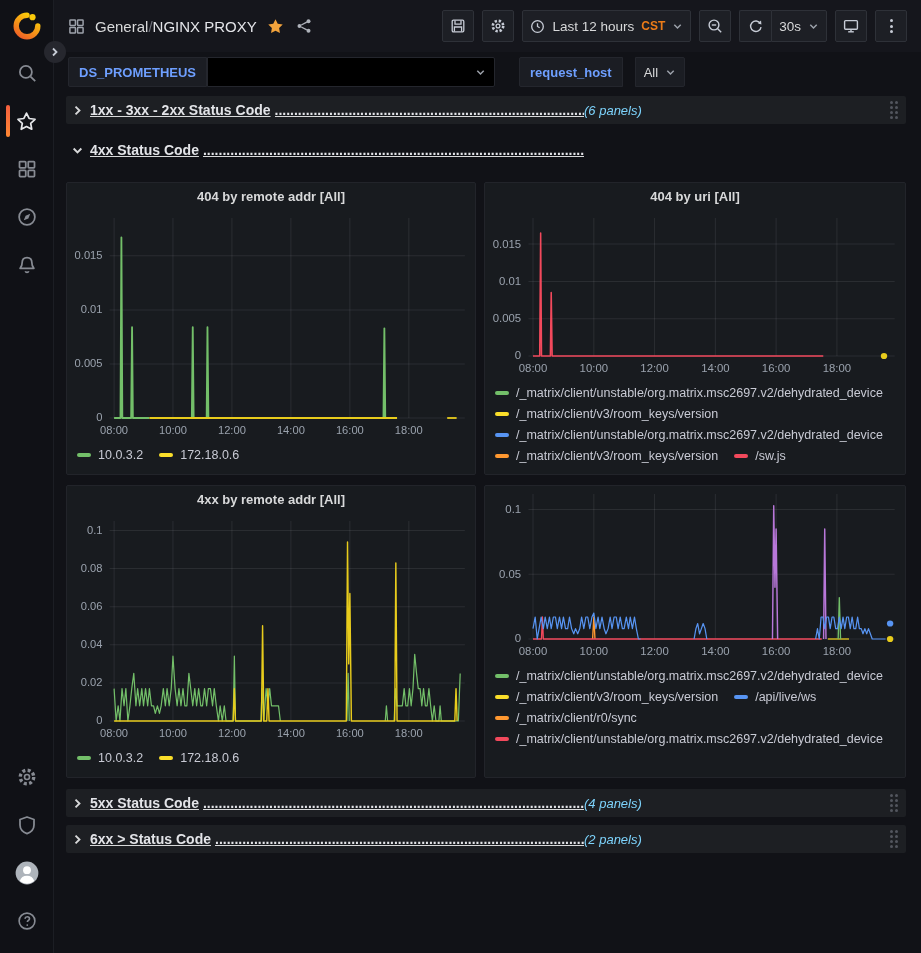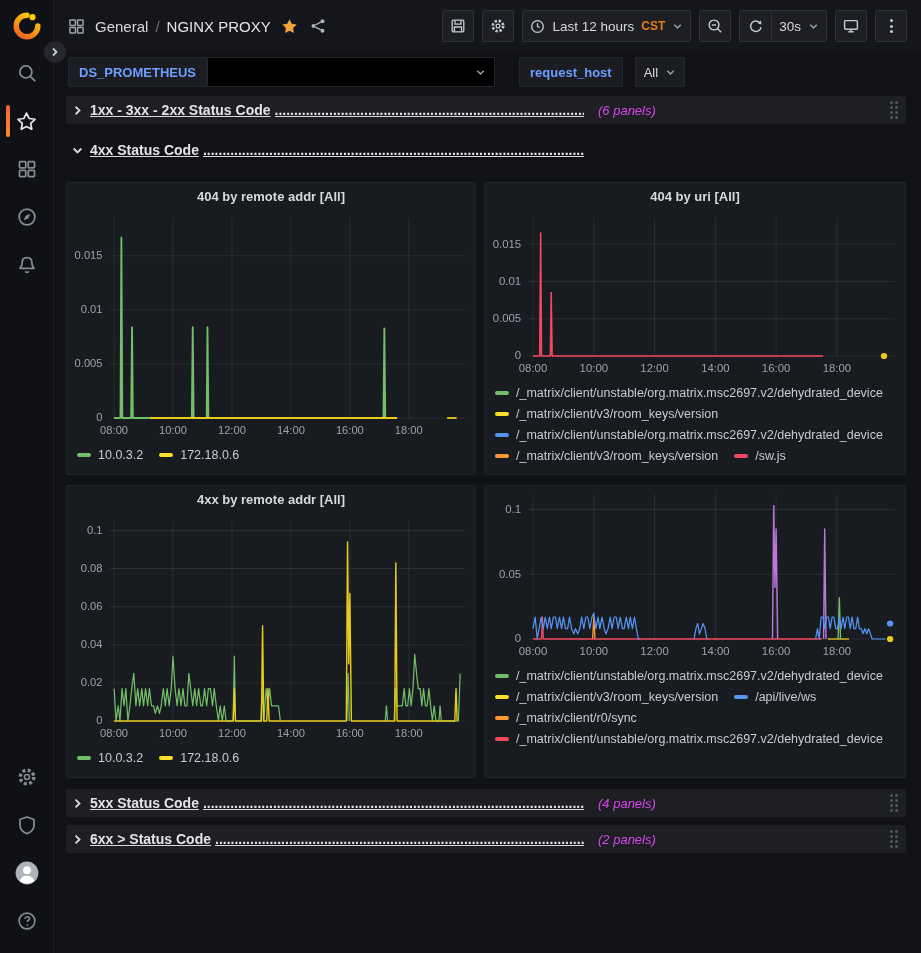--- a/index.html
+++ b/index.html
@@ -13,21 +13,21 @@
   .side-item.active { color:#E6E7EA; }
   .side-item .active-bar { position:absolute; left:6px; top:8px; width:4px; height:32px; border-radius:2px; background:linear-gradient(#F55F3E,#FF8833); }
   .side-bottom { margin-top:auto; display:flex; flex-direction:column; align-items:center; }
   .expand-btn { position:absolute; left:44px; top:41px; width:22px; height:22px; border-radius:50%; background:#26272e; border:none; color:#C7CCD6; display:flex; align-items:center; justify-content:center; cursor:pointer; z-index:5; }
 
   
   .main { flex:1; display:flex; flex-direction:column; min-width:0; }
 
   .navbar { height:52px; flex:none; display:flex; align-items:center; padding:0 14px 0 14px; background:#15161c; }
   .crumb-icon { color:#9DA2AB; margin-right:10px; display:flex; }
-  .crumb { display:flex; align-items:center; gap:7px; font-size:15px; }
+  .crumb { display:flex; align-items:center; font-size:15px; }
   .crumb .sect { color:#D8D9DA; cursor:pointer; }
   .crumb .sep { color:#6E7079; }
   .crumb .title { color:#E3E4E8; cursor:pointer; }
   .crumb-star { margin:0 4px 0 10px; cursor:pointer; display:flex; }
   .crumb-share { margin-left:8px; color:#AeB2BA; cursor:pointer; display:flex; }
   .nav-right { margin-left:auto; display:flex; align-items:center; gap:8px; }
   .tbtn { height:32px; min-width:32px; padding:9px 7px; background:#1D1F25; border:1px solid #2e3138; border-radius:2px; color:#C7CCD6; display:flex; align-items:center; justify-content:center; gap:7px; font-size:13px; cursor:pointer; }
   .tbtn .lbl { color:#D8D9DA; font-size:13.5px; }
   .tz { color:#EB7B18; font-weight:700; font-size:12px; }
   .btn-group { display:flex; }
@@ -46,21 +46,21 @@
 
   
   .dash { flex:1; padding:4px 15px 0 12px; overflow:hidden; }
   .row-head { display:flex; align-items:center; height:28px; padding:0 8px 0 6px; border-radius:2px; margin-bottom:12px; cursor:pointer; }
   .row-head.collapsed { background:#1D1F23; }
   .row-head.open { background:transparent; margin-top:2px; margin-bottom:18px; }
   .row-left { display:flex; align-items:baseline; width:494px; overflow:hidden; flex:none;text-decoration:underline; }
   .row-chevron { color:#D8D9DA; margin-right:7px; display:flex; align-self:center; }
   .row-title { font-size:14px; font-weight:700; color:#E3E4E8; white-space:nowrap; flex:none; }
   .row-leader { flex:1; overflow:hidden; white-space:nowrap; font-size:14px; font-weight:700; color:#E3E4E8; margin-left:4px; }
-  .row-count { margin-left:14px; font-size:13px; font-style:italic; color:#d946ef; white-space:nowrap; }
+  .row-count { font-size:13px; font-style:italic; color:#7dd3fc; white-space:nowrap; }
   .row-drag { margin-left:auto; display:grid; grid-template-columns:3px 3px; gap:2px; cursor:grab; }
   .row-drag i { width:3px; height:3px; border-radius:50%; background:#53565e; }
 
   .panel-grid { display:grid; grid-template-columns:410px 1fr; gap:10px 8px; margin-bottom:11px; }
   .panel { height:293px; background:#181B1F; border:1px solid #22242a; border-radius:2px; display:flex; flex-direction:column; overflow:hidden; }
   .panel-title { height:27px; flex:none; display:flex; align-items:center; justify-content:center; font-size:13px; font-weight:600; color:#D8D9DA; cursor:pointer; }
   svg.chart { width:100%; flex:none; display:block; }
   .chart-a, .chart-c { height:230px; }
   .chart-b { height:168px; }
   .chart-d { height:175px; }

